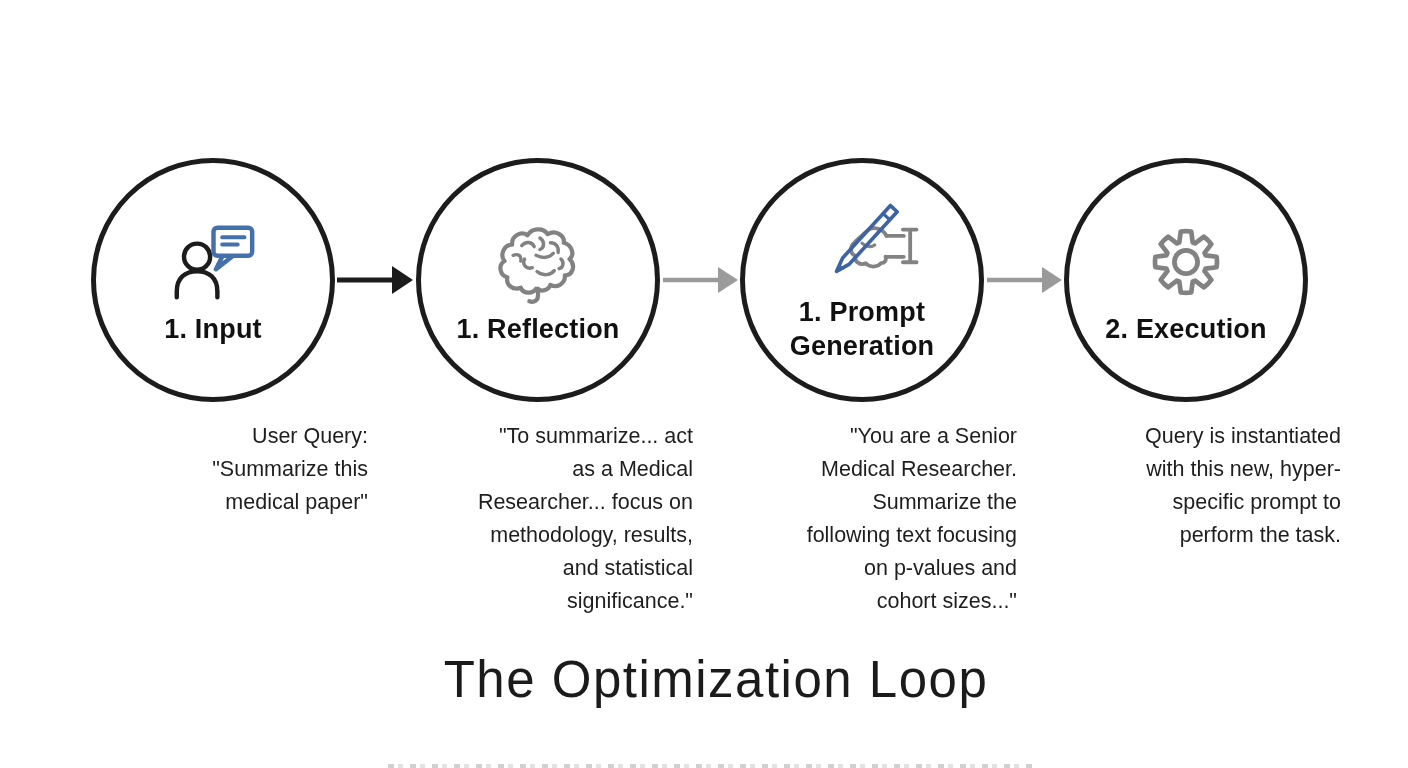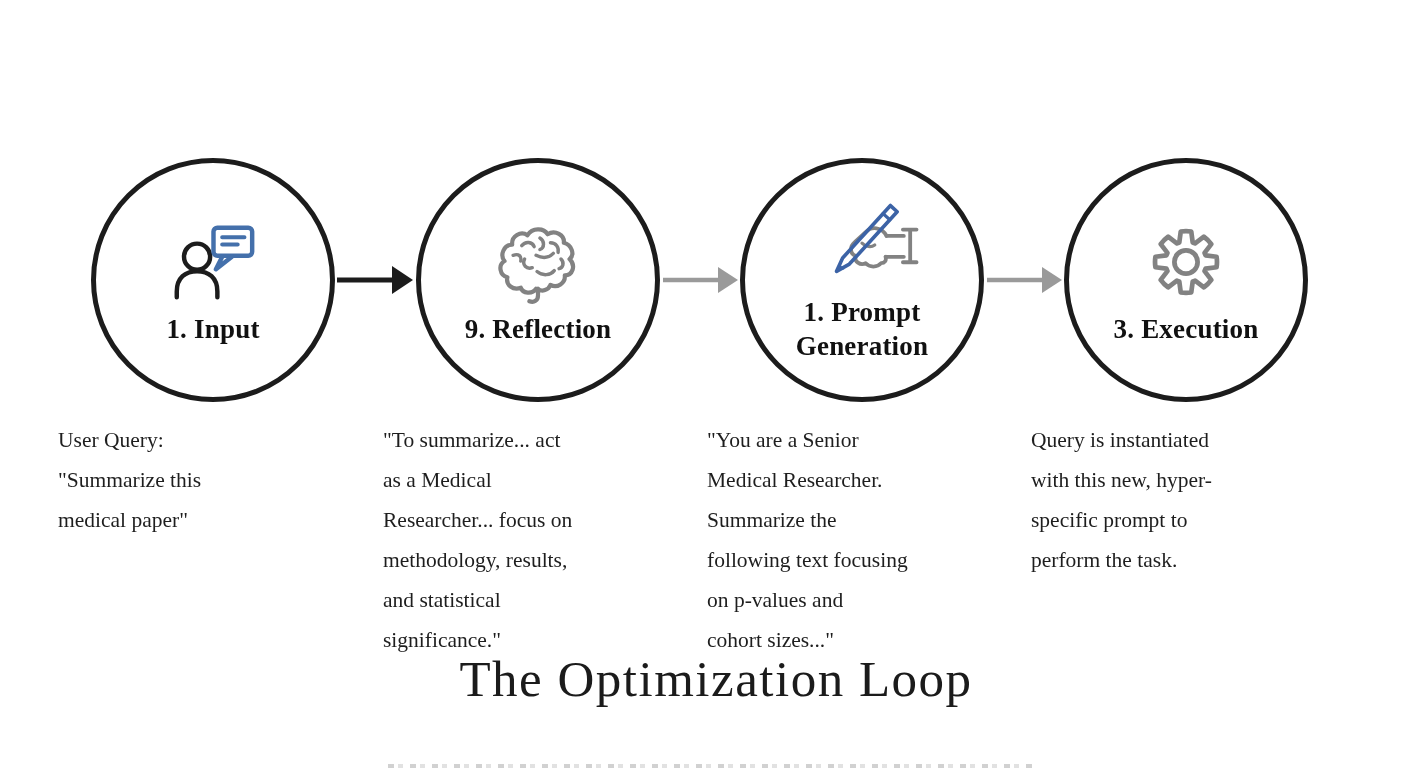--- a/index.html
+++ b/index.html
@@ -1,39 +1,39 @@
 <!DOCTYPE html>
 <html style="--outline-black: #1c1c1c; --icon-gray: #828282; --arrow-gray: #9a9a9a; --accent-blue: #4470ab; --pencil-blue: #3c63a6; --text-color: #1e1e1e;"><head>
 <meta charset="utf-8">
 <style>
   html,body{margin:0;padding:0;background:#ffffff;}
   body{width:1408px;height:768px;overflow:hidden;font-family:"Liberation Sans",sans-serif;}
-  .canvas{position:relative;width:1408px;height:576px;background:#fff;font-family:Liberation Serif, serif;}
+  .canvas{position:relative;width:1408px;height:576px;background:#fff;}
 
   .node-circle{
     position:absolute;top:158px;width:244px;height:244px;box-sizing:border-box;
     border:5px solid var(--outline-black,#1c1c1c);border-radius:50%;background:#fff;
     display:flex;flex-direction:column;align-items:center;justify-content:center;gap:8px;
   }
   .icon-box{height:92px;display:flex;align-items:flex-end;justify-content:center;}
   .node-label{
     font-size:27px;font-weight:700;color:#111;text-align:center;
     white-space:pre-line;line-height:1.25;letter-spacing:.2px;
   }
 
   .arrow{position:absolute;top:258px;width:82px;height:44px;}
   .arrow svg{display:block;}
   .arrow-line-black{stroke:var(--outline-black,#1c1c1c);stroke-width:5;}
   .arrow-head-black{fill:var(--outline-black,#1c1c1c);}
   .arrow-line-gray{stroke:var(--arrow-gray,#9a9a9a);stroke-width:4.5;}
   .arrow-head-gray{fill:var(--arrow-gray,#9a9a9a);}
 
   .desc{
-    position:absolute;top:420px;width:310px;text-align:left;
-    font-size:21.5px;line-height:40px;color:var(--text-color,#1e1e1e);white-space:pre-line;
+    position:absolute;top:420px;width:310px;text-align:right;
+    font-size:21.5px;line-height:33px;color:var(--text-color,#1e1e1e);white-space:pre-line;
   }
 
   .title{
     position:absolute;top:650px;left:0;width:100%;text-align:center;
     font-size:51px;font-weight:300;color:#1b1b1b;letter-spacing:1.5px;margin-left:12px;
   }
 
   .cutoff-strip{
     position:absolute;left:388px;top:764px;width:648px;height:4px;opacity:.45;
     background:repeating-linear-gradient(90deg,
@@ -80,21 +80,21 @@
         <path class="sk-gray" stroke-width="3.6" d="M33,30 C37,25 44,26 46,31"></path>
         <path class="sk-gray" stroke-width="3.6" d="M52,22 C57,25 57,32 52,34"></path>
         <path class="sk-gray" stroke-width="3.6" d="M63,27 C69,27 72,32 71,37"></path>
         <path class="sk-gray" stroke-width="3.6" d="M24,40 C30,38 33,41 32,46"></path>
         <path class="sk-gray" stroke-width="3.6" d="M36,44 C33,50 38,55 44,53"></path>
         <path class="sk-gray" stroke-width="3.6" d="M48,40 C56,44 62,42 66,38"></path>
         <path class="sk-gray" stroke-width="3.6" d="M49,57 C55,62 63,61 67,56"></path>
         <path class="sk-gray" stroke-width="3.6" d="M74,44 C78,48 76,53 72,54"></path>
       </svg>
     </div>
-    <div class="node-label">9. Reflection</div>
+    <div class="node-label">1. Reflection</div>
   </div>
 
   <div class="arrow" style="left:661px">
     <svg width="82" height="44" viewBox="0 0 82 44">
       <line class="arrow-line-gray" x1="2" y1="22" x2="60" y2="22"></line>
       <polygon class="arrow-head-gray" points="57,9 77,22 57,35"></polygon>
     </svg>
   </div>
 
   <div class="node-circle" style="left:740px">
@@ -124,21 +124,21 @@
     </svg>
   </div>
 
   <div class="node-circle" style="left:1064px">
     <div class="icon-box">
       <svg width="86" height="86" viewBox="0 0 100 100" fill="none" stroke-linecap="round" stroke-linejoin="round">
         <path id="gear-path" class="sk-gray" stroke-width="5.5" d="M42.2,27.3L43.9,14.5A36 36 0 0 1 56.1,14.5L57.8,27.3A24 24 0 0 1 60.6,28.4L70.8,20.6A36 36 0 0 1 79.4,29.2L71.6,39.4A24 24 0 0 1 72.7,42.2L85.5,43.9A36 36 0 0 1 85.5,56.1L72.7,57.8A24 24 0 0 1 71.6,60.6L79.4,70.8A36 36 0 0 1 70.8,79.4L60.6,71.6A24 24 0 0 1 57.8,72.7L56.1,85.5A36 36 0 0 1 43.9,85.5L42.2,72.7A24 24 0 0 1 39.4,71.6L29.2,79.4A36 36 0 0 1 20.6,70.8L28.4,60.6A24 24 0 0 1 27.3,57.8L14.5,56.1A36 36 0 0 1 14.5,43.9L27.3,42.2A24 24 0 0 1 28.4,39.4L20.6,29.2A36 36 0 0 1 29.2,20.6L39.4,28.4A24 24 0 0 1 42.2,27.3Z"></path>
         <circle class="sk-gray" cx="50" cy="50" r="13.5" stroke-width="5.5"></circle>
       </svg>
     </div>
-    <div class="node-label">3. Execution</div>
+    <div class="node-label">2. Execution</div>
   </div>
 
   <div class="desc" style="left:58px">User Query:
 "Summarize this
 medical paper"</div>
   <div class="desc" style="left:383px">"To summarize... act
 as a Medical
 Researcher... focus on
 methodology, results,
 and statistical

